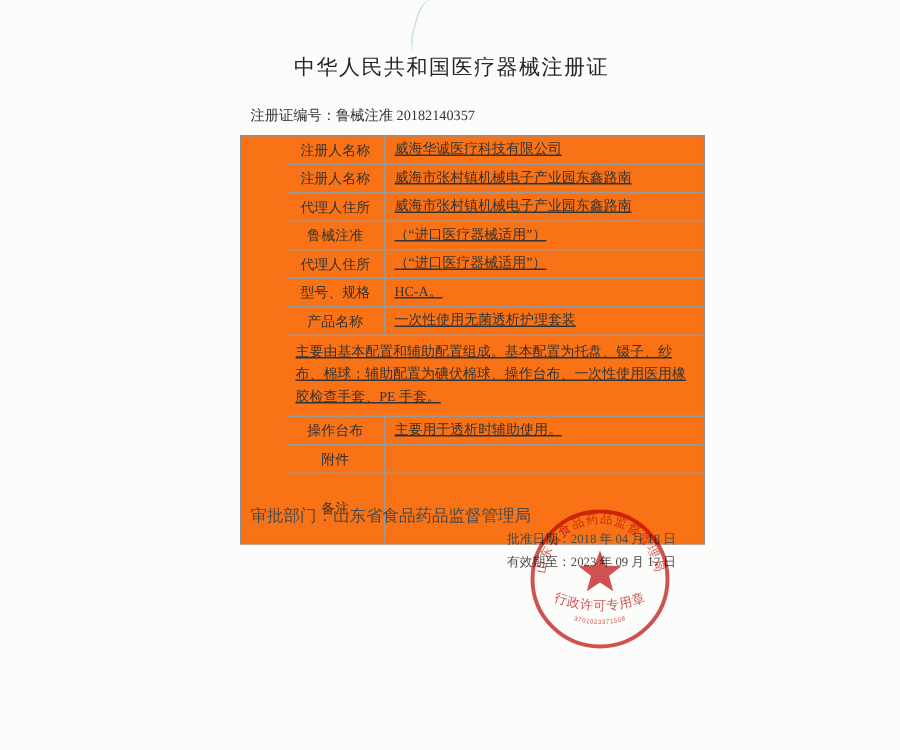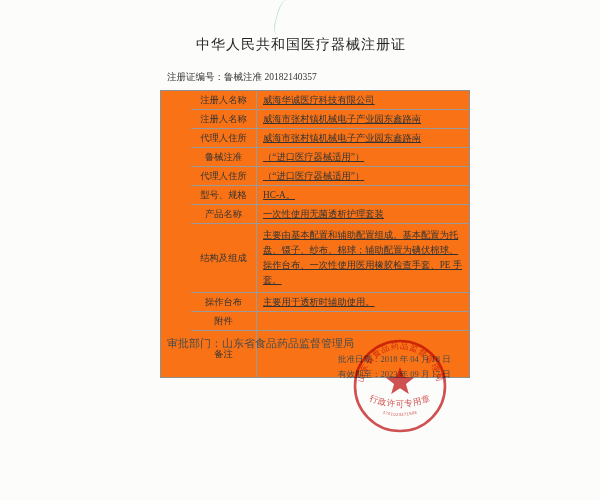--- a/index.html
+++ b/index.html
@@ -89,21 +89,20 @@
     </div>
     <div class="tr">
       <div class="th">型号、规格</div>
       <div class="td">HC-A。</div>
     </div>
     <div class="tr">
       <div class="th">产品名称</div>
       <div class="td">一次性使用无菌透析护理套装</div>
     </div>
     <div class="tr row-structure">
-      <div class="th">结构及组成</div>
       <div class="td">主要由基本配置和辅助配置组成。基本配置为托盘、镊子、纱布、棉球；辅助配置为碘伏棉球、操作台布、一次性使用医用橡胶检查手套、PE 手套。</div>
     </div>
     <div class="tr">
       <div class="th">操作台布</div>
       <div class="td">主要用于透析时辅助使用。</div>
     </div>
     <div class="tr">
       <div class="th">附件</div>
     </div>
     <div class="tr row-remark">

